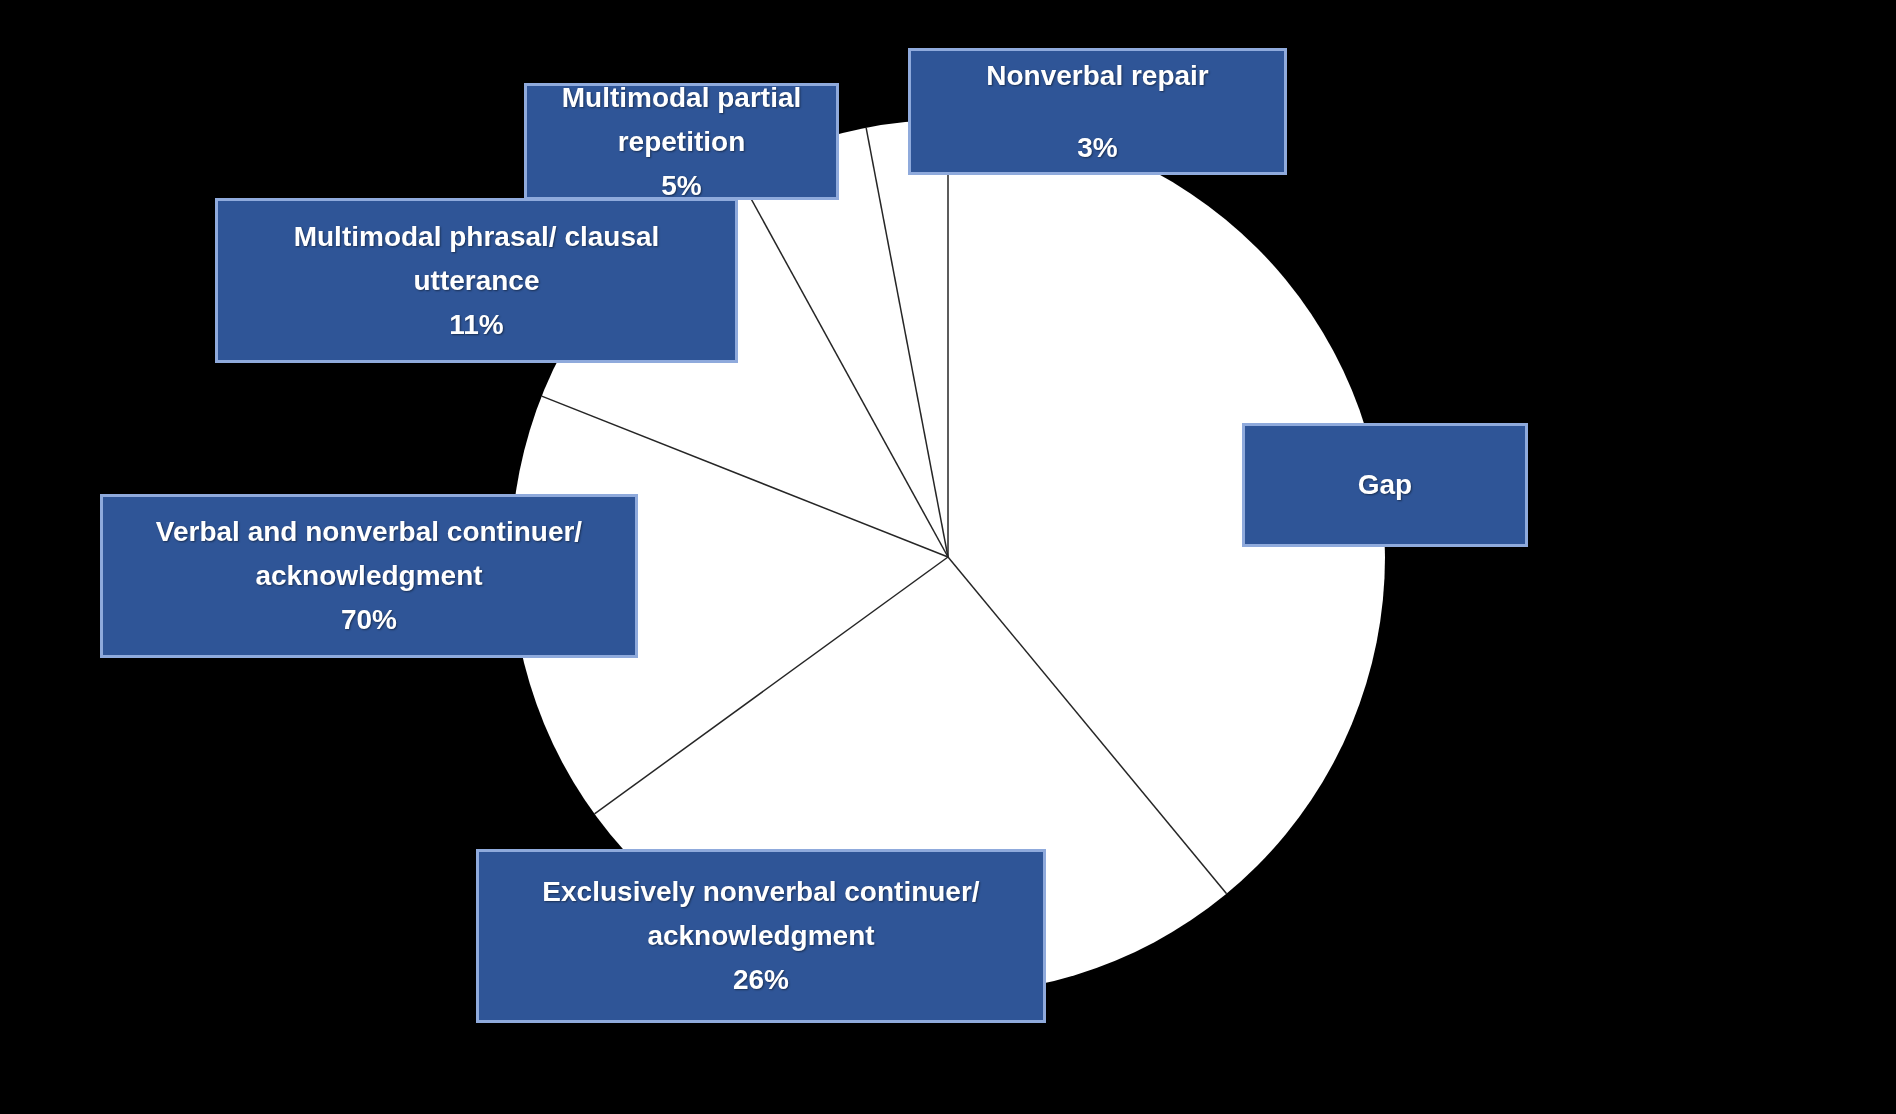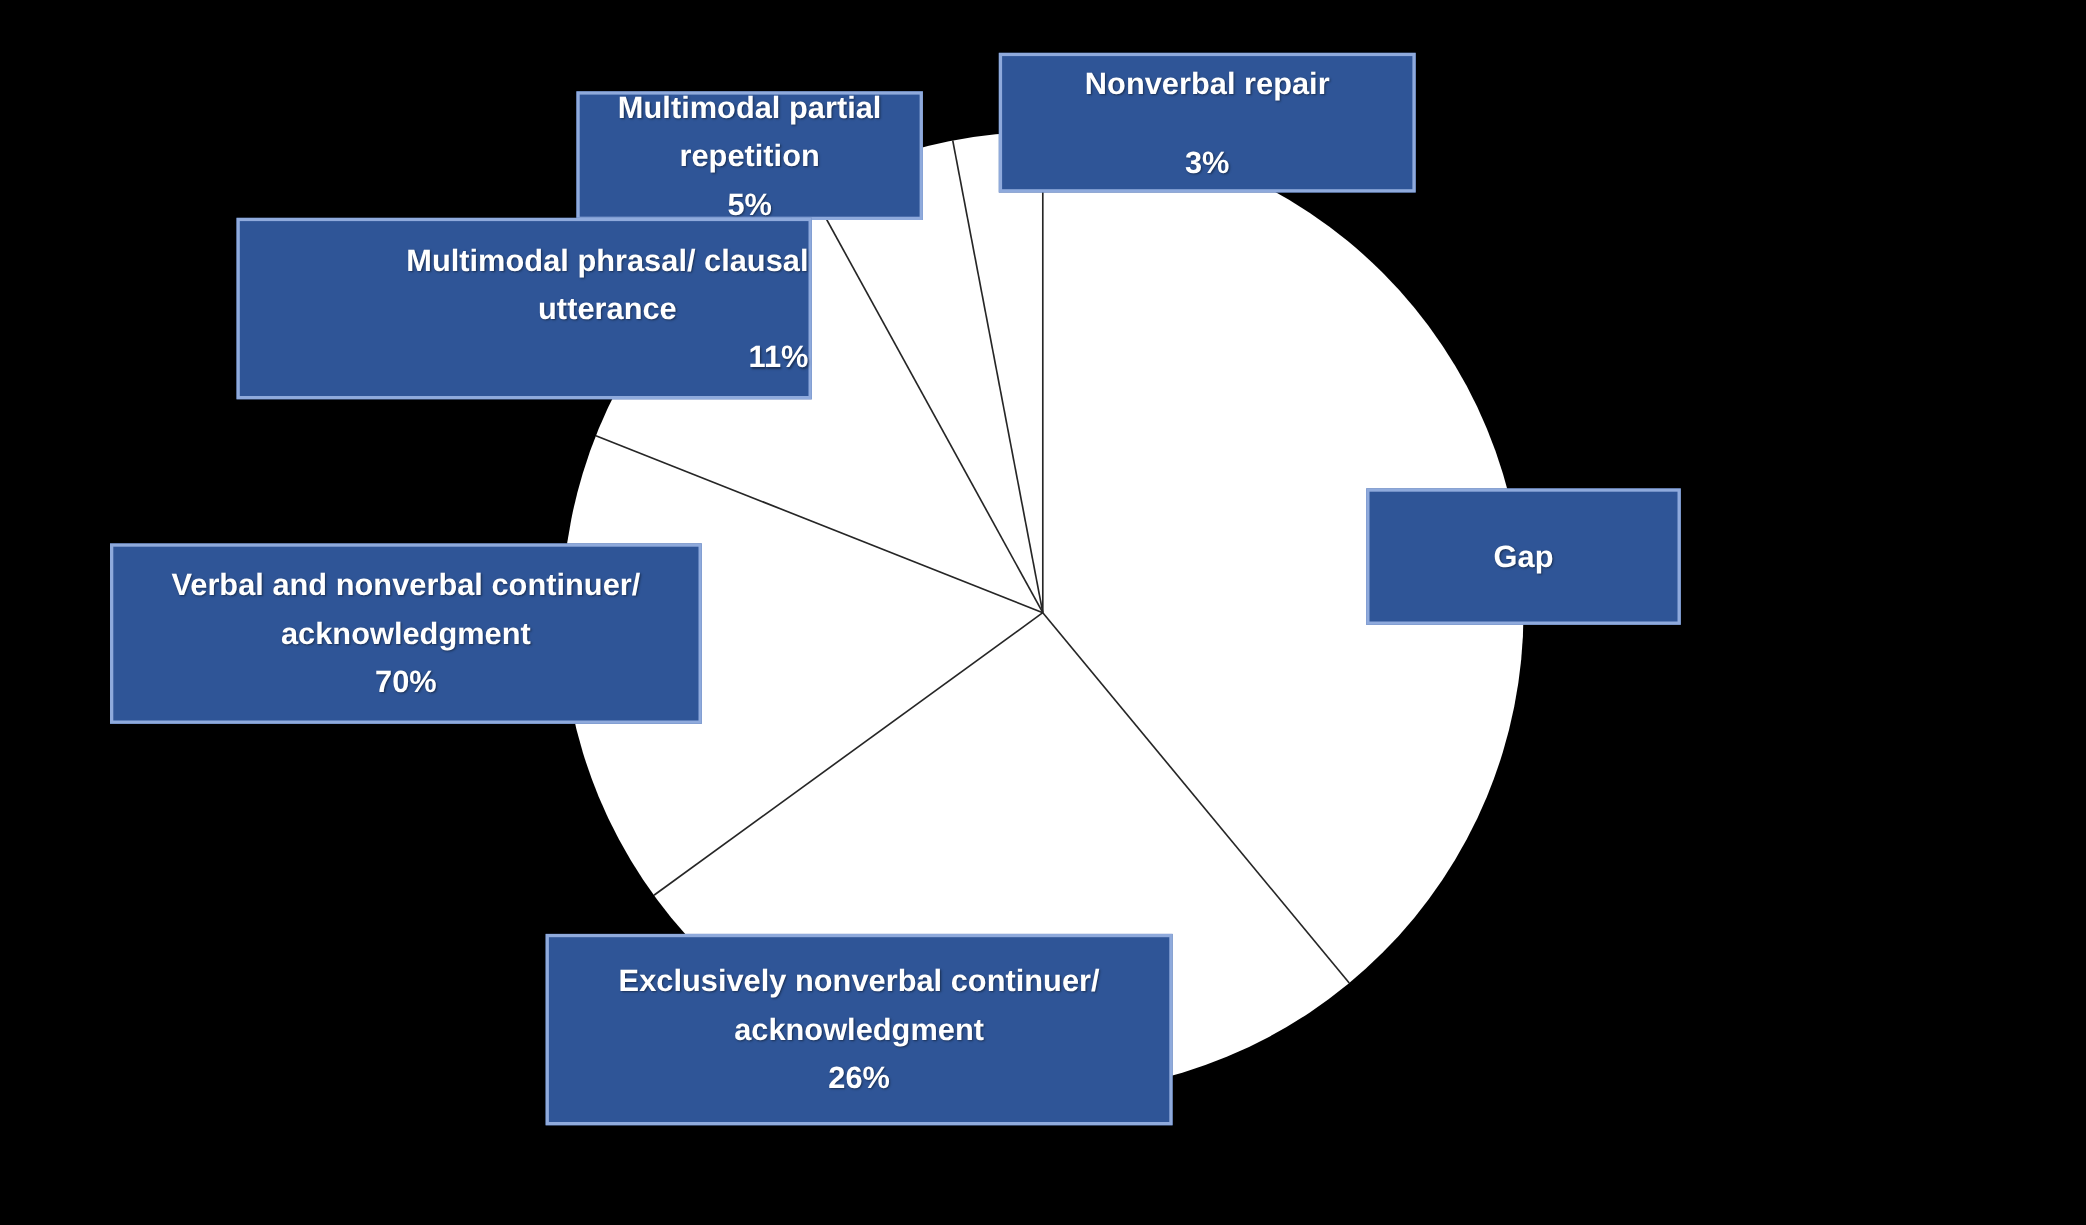--- a/index.html
+++ b/index.html
@@ -24,24 +24,24 @@
     text-align: center;
     display: flex;
     flex-direction: column;
     justify-content: center;
     text-shadow: 1px 1px 2px rgba(0,0,0,0.45);
   }
   .lb-text { white-space: pre-line; }
   .lb-pct  { white-space: nowrap; }
   #lb-5  { left: 524px;  top: 35px;  width: 315px; height: 117px; margin-top: 48px; }
   #lb-3  { left: 908px;  top: 48px;  width: 379px; height: 127px; gap: 28px; }
-  #lb-11 { left: 215px;  top: 198px; width: 523px; height: 165px; align-items: flex-end; }
-  #lb-39 { left: 1242px; top: 444px; width: 286px; height: 124px; }
+  #lb-11 { left: 215px;  top: 198px; width: 523px; height: 165px; }
+  #lb-39 { left: 1242px; top: 423px; width: 286px; height: 124px; }
   #lb-16 { left: 100px;  top: 494px; width: 538px; height: 164px; justify-content: center; }
-  #lb-26 { left: 496px;  top: 849px; width: 570px; height: 174px; }
+  #lb-26 { left: 476px;  top: 849px; width: 570px; height: 174px; }
 </style>
 </head>
 <body>
 
 <div class="stage">
 
   <svg id="pie-svg" width="1896" height="1114" viewBox="0 0 1896 1114">
     <circle id="pie-circle" cx="948" cy="557" r="437" fill="#FFFFFF"></circle>
     <g id="pie-lines">
         <line x1="948" y1="557" x2="948.0" y2="120.0" stroke="#262626" stroke-width="1.5"></line>

